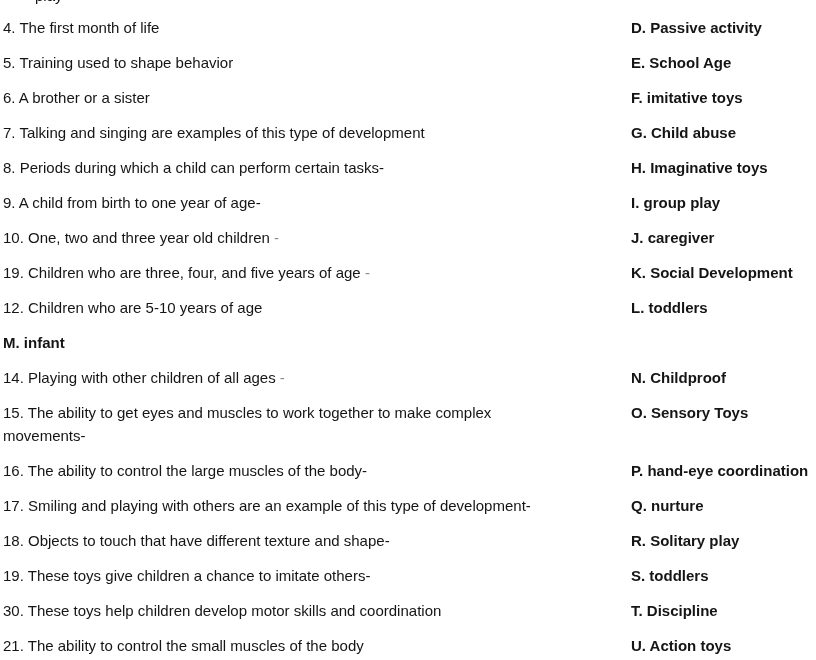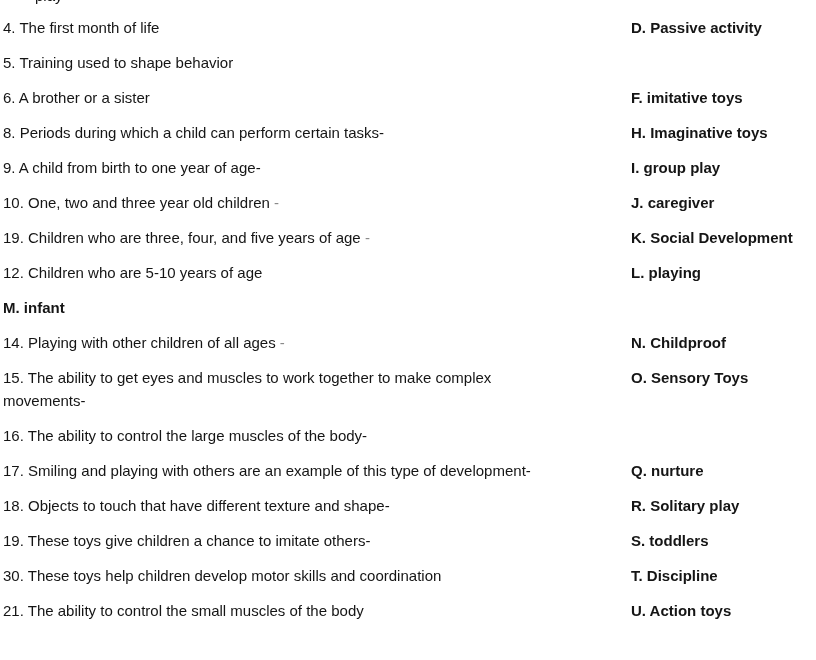--- a/index.html
+++ b/index.html
@@ -52,27 +52,32 @@
 
 <div class="sheet">
 
   <div class="row">
     <div class="q"><span>4. The first month of life</span><span class="dash"></span></div>
     <div class="a">D. Passive activity</div>
   </div>
 
   <div class="row">
     <div class="q"><span>5. Training used to shape behavior</span><span class="dash"></span></div>
+    <div class="a">E. School Age</div>
   </div>
 
   <div class="row">
     <div class="q"><span>6. A brother or a sister</span><span class="dash"></span></div>
     <div class="a">F. imitative toys</div>
   </div>
 
+  <div class="row">
+    <div class="q"><span>7. Talking and singing are examples of this type of development</span><span class="dash"></span></div>
+    <div class="a">G. Child abuse</div>
+  </div>
 
   <div class="row">
     <div class="q"><span>8. Periods during which a child can perform certain tasks-</span><span class="dash"></span></div>
     <div class="a">H. Imaginative toys</div>
   </div>
 
   <div class="row">
     <div class="q"><span>9. A child from birth to one year of age-</span><span class="dash"></span></div>
     <div class="a">I. group play</div>
   </div>
@@ -82,40 +87,41 @@
     <div class="a">J. caregiver</div>
   </div>
 
   <div class="row">
     <div class="q"><span>19. Children who are three, four, and five years of age</span><span class="dash"> -</span></div>
     <div class="a">K. Social Development</div>
   </div>
 
   <div class="row">
     <div class="q"><span>12. Children who are 5-10 years of age</span><span class="dash"></span></div>
-    <div class="a">L. playing</div>
+    <div class="a">L. toddlers</div>
   </div>
 
   <div class="row">
     <div class="a">M. infant</div>
   </div>
 
   <div class="row">
     <div class="q"><span>14. Playing with other children of all ages</span><span class="dash"> -</span></div>
     <div class="a">N. Childproof</div>
   </div>
 
   <div class="row">
     <div class="q"><span>15. The ability to get eyes and muscles to work together to make complex
 movements-</span><span class="dash"></span></div>
     <div class="a">O. Sensory Toys</div>
   </div>
 
   <div class="row">
     <div class="q"><span>16. The ability to control the large muscles of the body-</span><span class="dash"></span></div>
+    <div class="a">P. hand-eye coordination</div>
   </div>
 
   <div class="row">
     <div class="q"><span>17. Smiling and playing with others are an example of this type of development-</span><span class="dash"></span></div>
     <div class="a">Q. nurture</div>
   </div>
 
   <div class="row">
     <div class="q"><span>18. Objects to touch that have different texture and shape-</span><span class="dash"></span></div>
     <div class="a">R. Solitary play</div>

